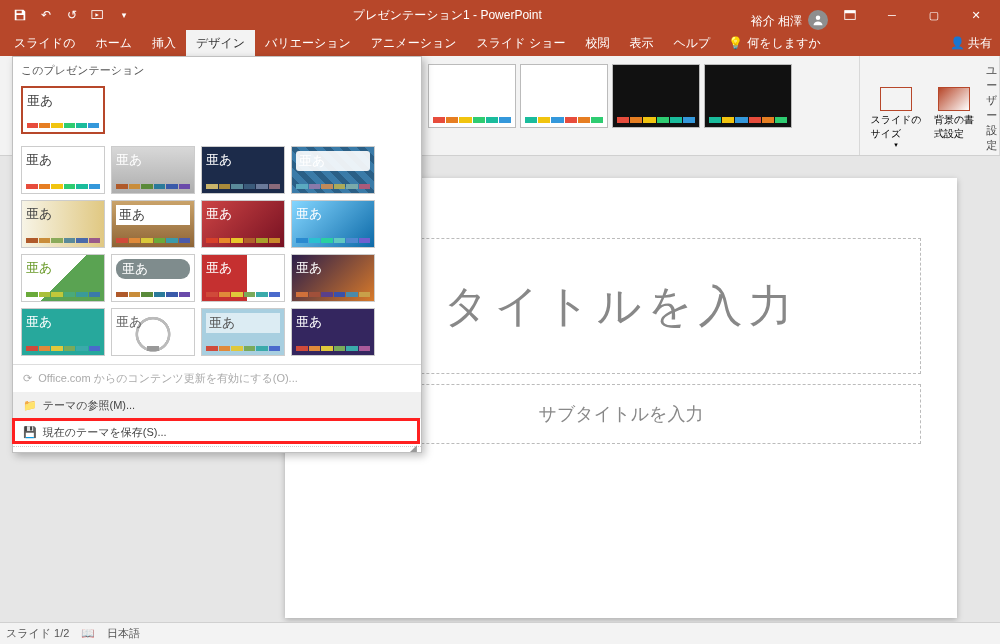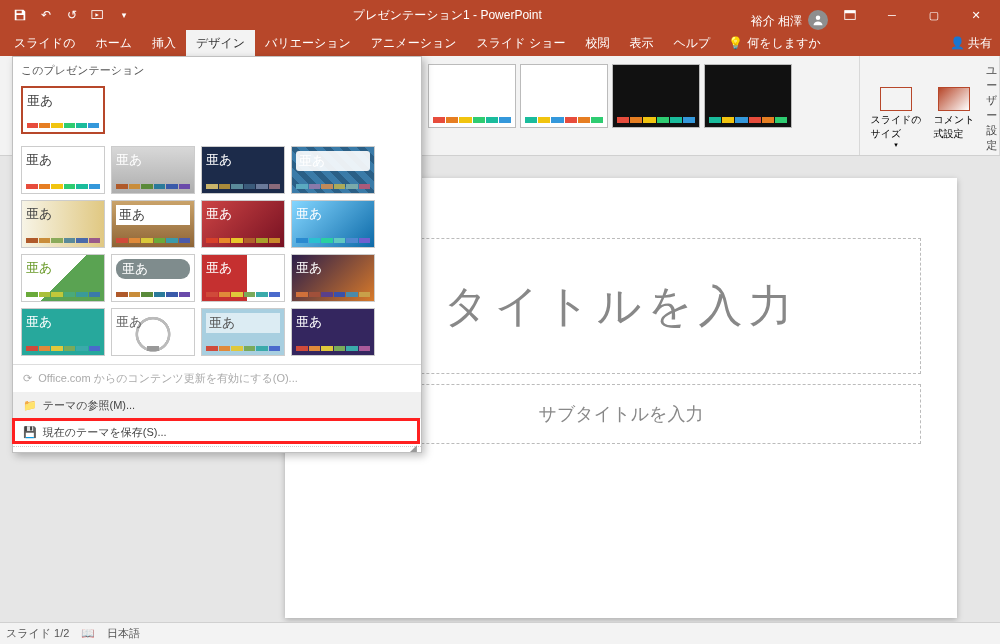--- a/index.html
+++ b/index.html
@@ -201,21 +201,21 @@
   <div class="ribbon-group customize-group">
     <div class="cust-btns">
       <div class="cust-btn">
           <div class="cust-icon"></div>
           <span style="white-space:pre-line">スライドの
 サイズ</span>
           <span style="font-size:7px">▾</span>
         </div>
       <div class="cust-btn">
           <div class="cust-icon" style="background:linear-gradient(135deg,#b7472a,#fff)"></div>
-          <span style="white-space:pre-line">コメント
+          <span style="white-space:pre-line">背景の書
 式設定</span>
         </div>
     </div>
     <div class="group-label">ユーザー設定</div>
   </div>
   <div class="collapse-btn">⌃</div>
 </div>
 
 <div class="theme-dropdown">
   <div class="dropdown-section-label">このプレゼンテーション</div>

